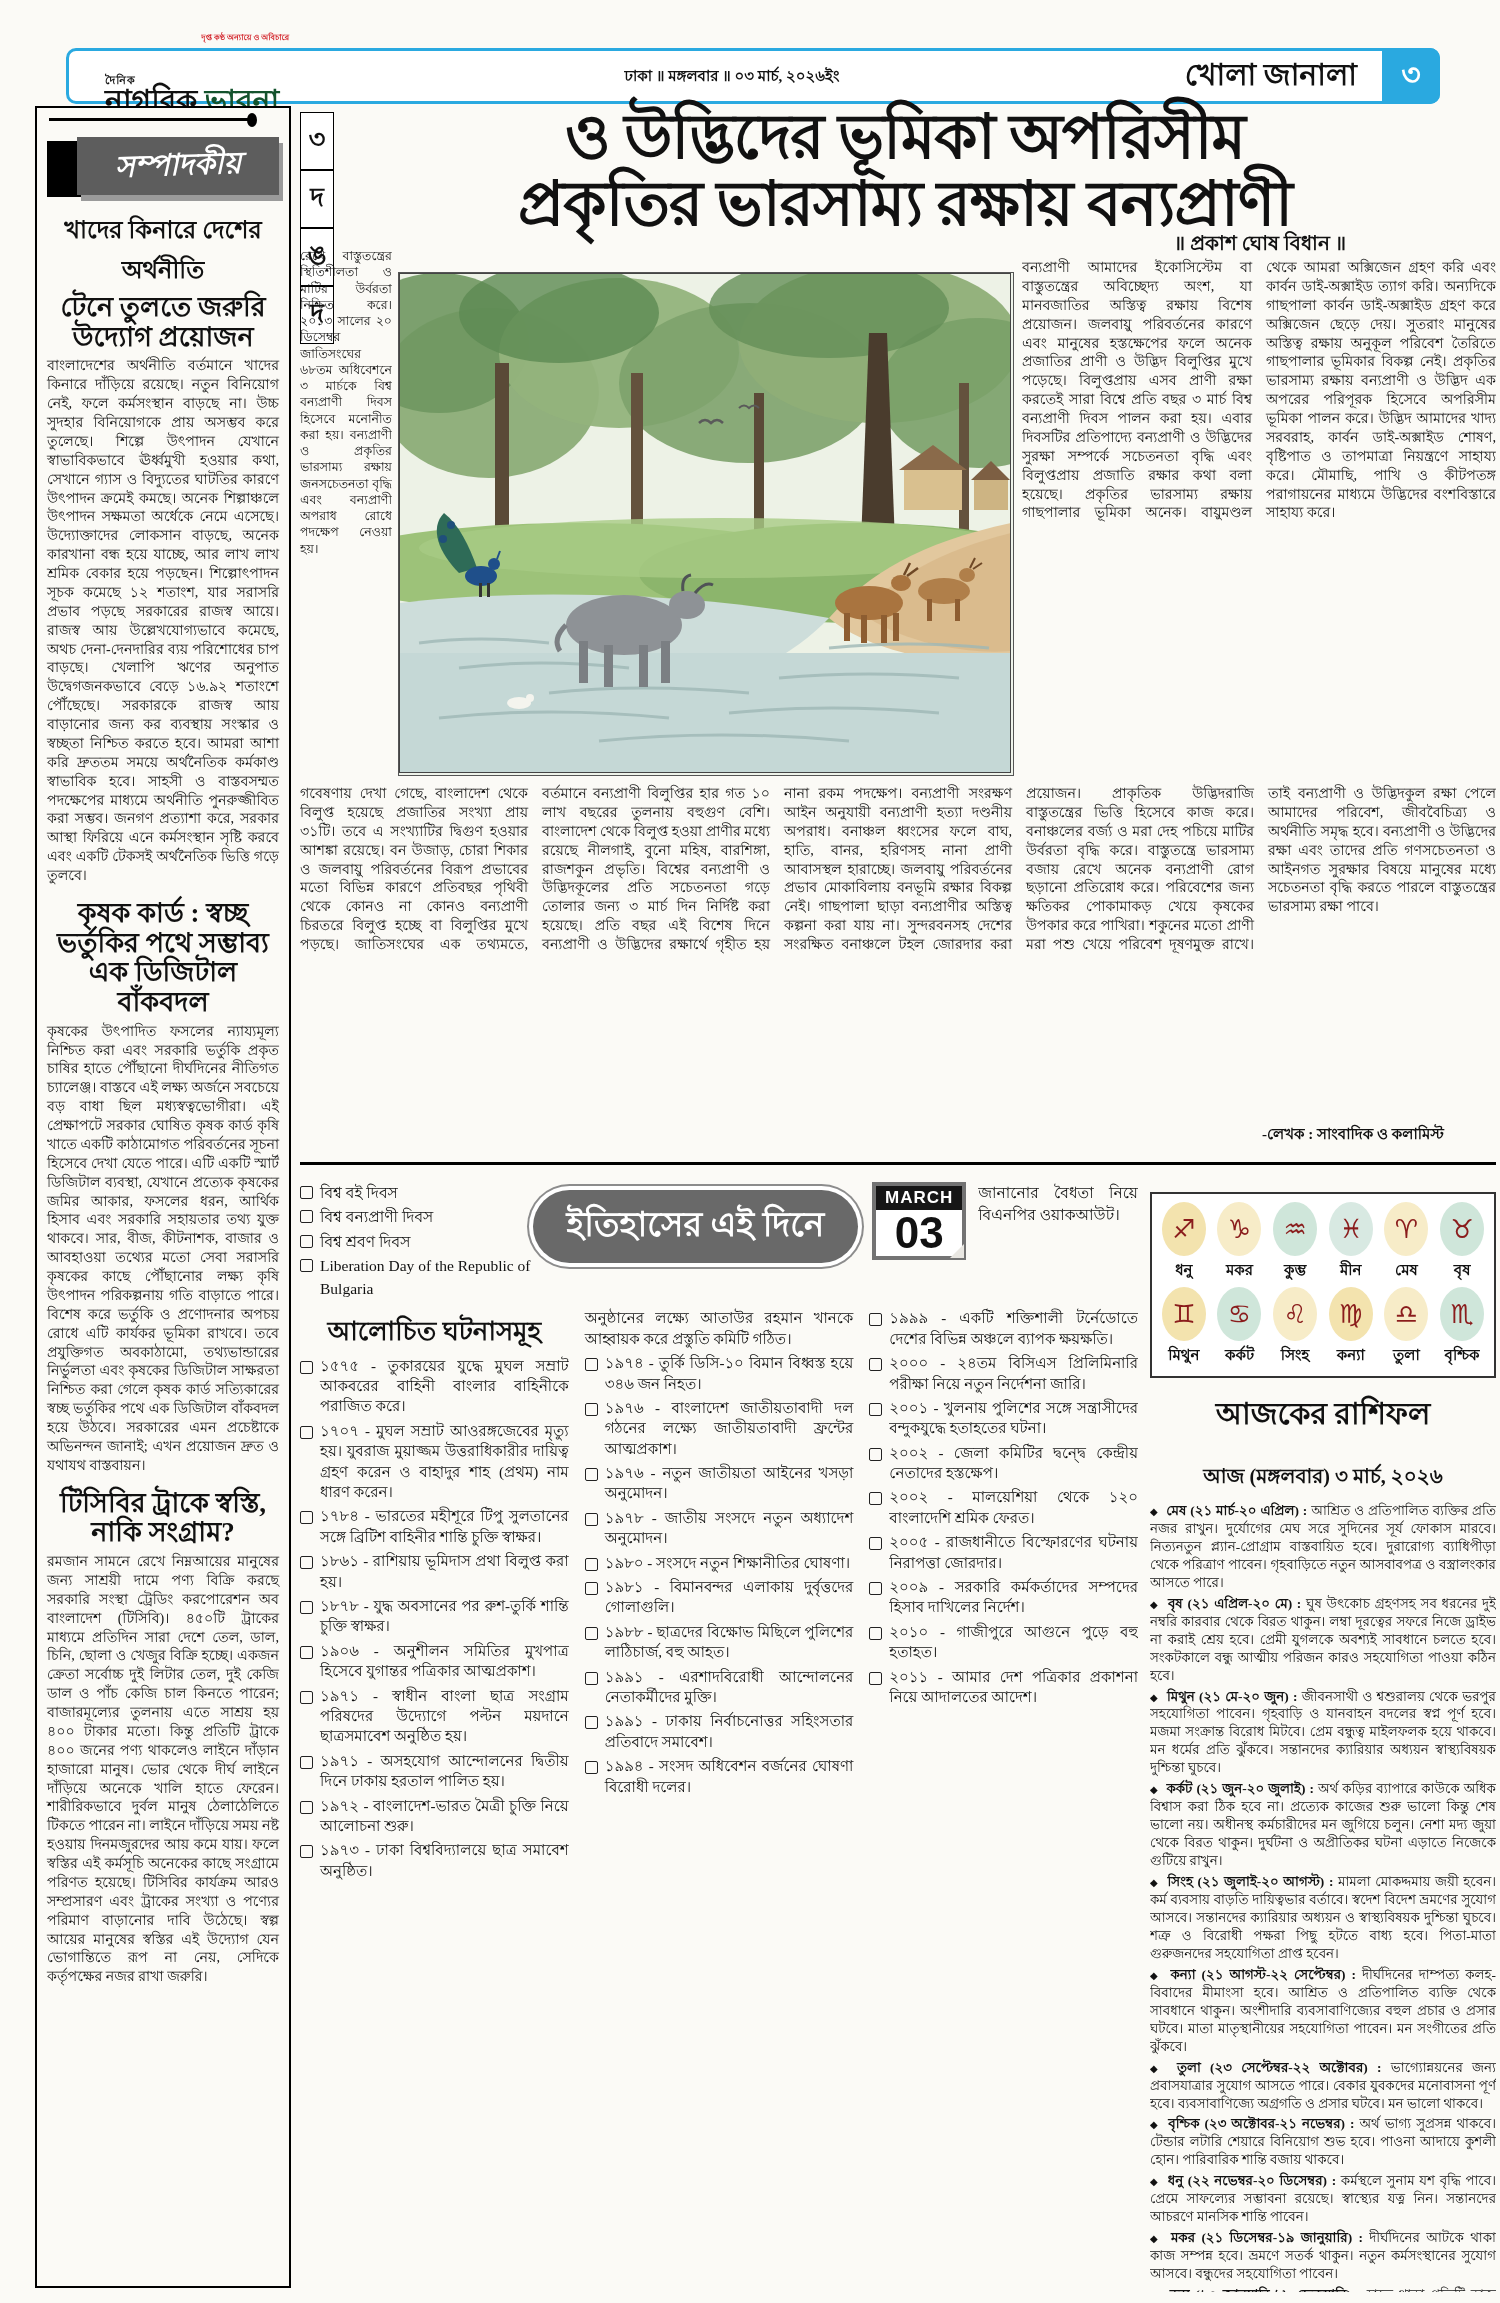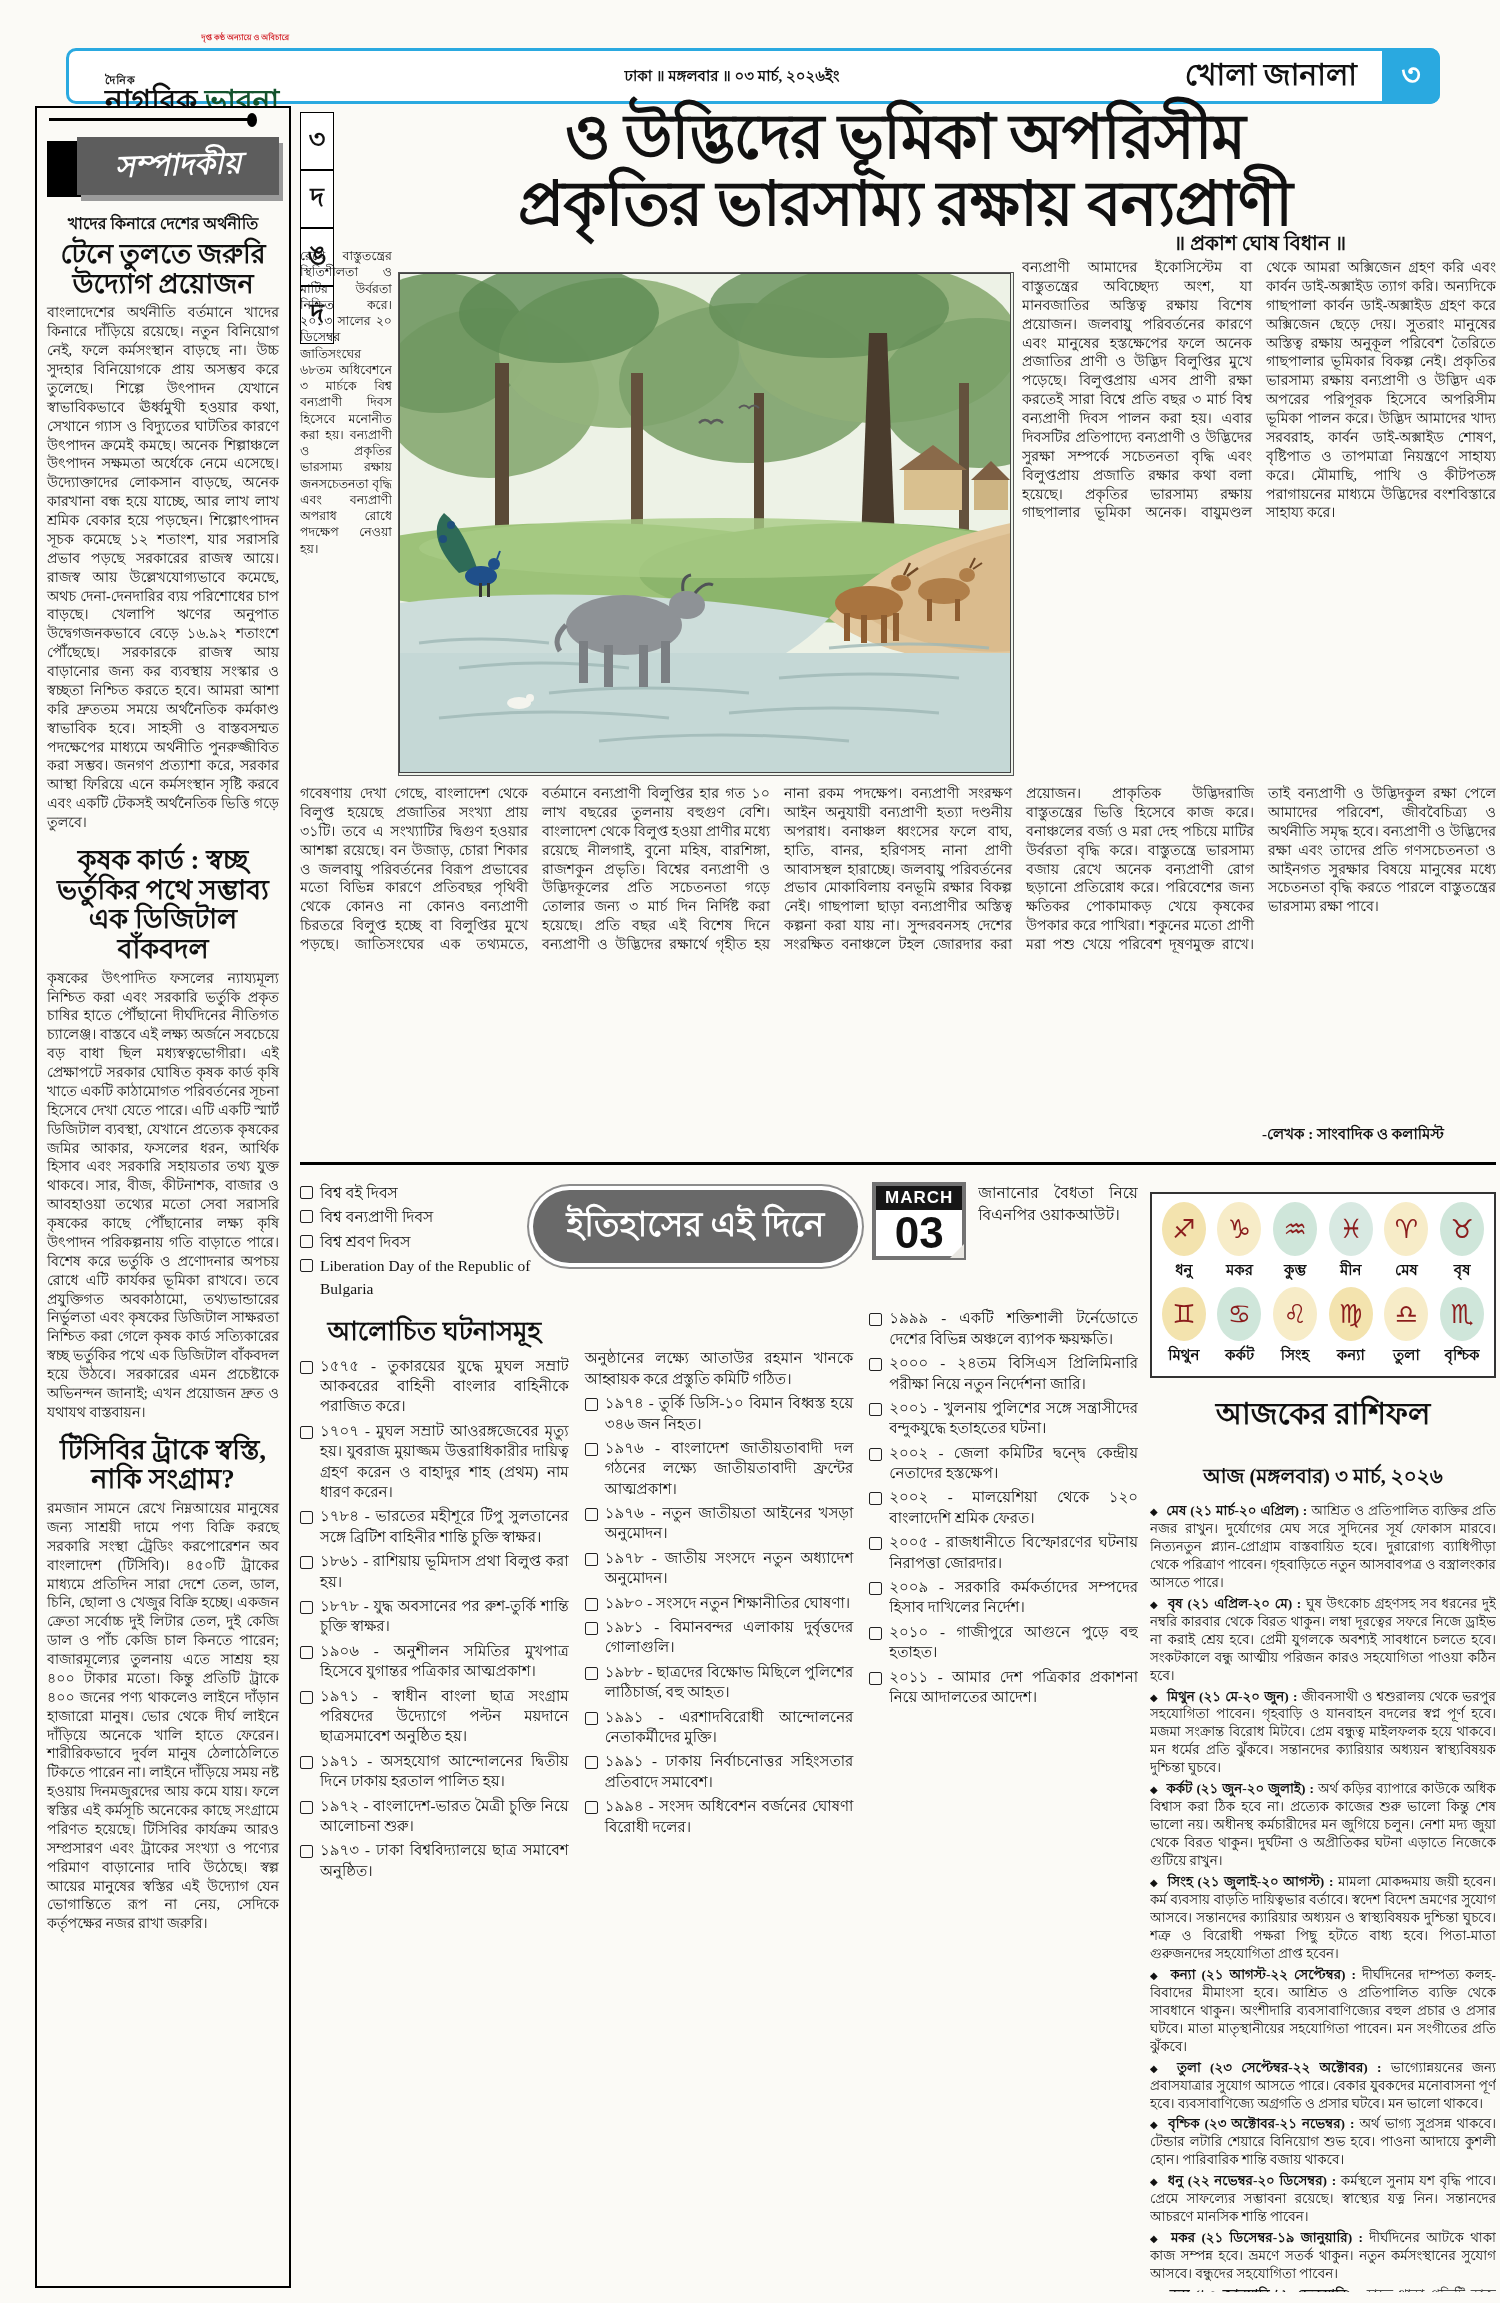--- a/index.html
+++ b/index.html
@@ -22,21 +22,21 @@
   
   .editorial{position:absolute;left:35px;top:106px;width:256px;height:2182px;border:2px solid #000;
              padding:8px 10px;box-sizing:border-box;overflow:hidden;background:#fbfaf6;}
   .ed-deco{position:relative;height:16px;border-top:3px solid #000;margin:2px 28px 0 2px;}
   .ed-deco::after{content:"";position:absolute;right:-6px;top:-8px;width:10px;height:14px;background:#000;border-radius:50%;}
   .ed-plate{position:relative;margin:0 0 10px 0;height:64px;}
   .ed-plate .blk{position:absolute;left:0;top:4px;width:36px;height:56px;background:#000;}
   .ed-plate .gry{position:absolute;left:30px;top:0;right:0;height:58px;background:#5d5d5d;
                  box-shadow:4px 6px 0 #9a9a9a;display:flex;align-items:center;justify-content:center;}
   .ed-plate .script{color:#fff;font-style:italic;font-weight:bold;font-size:30px;transform:rotate(-2deg);}
-  .ed-kicker{font-size:16px;font-weight:bold;text-align:center;margin:6px 0 0;}
+  .ed-kicker{font-size:24px;font-weight:bold;text-align:center;margin:6px 0 0;}
   .ed-head{font-size:27px;font-weight:bold;text-align:center;line-height:1.1;margin:2px 0 4px;}
   .ed-body{font-size:14.2px;text-align:justify;line-height:1.33;}
   .ed-art{margin-bottom:14px;}
   
   .vstrip{position:absolute;left:300px;top:112px;width:34px;}
   .vstrip .vbox{width:32px;height:56px;border:1.5px solid #000;display:flex;align-items:center;justify-content:center;
                 font-size:26px;font-weight:bold;margin-bottom:0;background:#fff;}
   .headline{position:absolute;left:345px;top:104px;width:1120px;text-align:center;font-weight:bold;
             font-size:62px;line-height:1.08;letter-spacing:-1px;}
   .byline{position:absolute;left:1040px;top:228px;width:440px;text-align:center;font-weight:bold;font-size:20px;}
@@ -64,21 +64,21 @@
   .cal-month{background:#161616;color:#fff;font-family:"Liberation Sans",sans-serif;font-weight:bold;
              font-size:17px;letter-spacing:1px;padding:2px 0;}
   .cal-day{font-family:"Liberation Sans",sans-serif;font-weight:bold;font-size:44px;line-height:1.05;}
   .cal-fold{position:absolute;right:-2px;bottom:-2px;width:0;height:0;border-left:14px solid transparent;border-bottom:14px solid #e9e7e2;}
   .hist-topright{width:180px;font-size:15.5px;line-height:1.4;text-align:justify;margin-left:8px;}
   .hist-sub{font-size:26px;font-weight:bold;text-align:center;margin:6px 0;}
   .hist-cols{display:flex;gap:16px;margin-top:6px;}
   .hist-col{flex:1;font-size:15px;line-height:1.36;text-align:justify;}
   .ev{display:flex;margin-bottom:4px;}
   .ev .cb{margin-top:5px;}
-  .ev-lead{margin-bottom:4px;margin-top:40px;}
+  .ev-lead{margin-bottom:4px;}
   
   .horo{position:absolute;left:1150px;top:1192px;width:346px;height:1100px;overflow:hidden;}
   .zbox{border:2px solid #333;background:#fff;padding:8px 4px 4px;}
   .zrow{display:flex;justify-content:space-around;margin-bottom:4px;}
   .zcell{width:52px;text-align:center;}
   .zoval{width:44px;height:54px;border-radius:50%;margin:0 auto;display:flex;align-items:center;justify-content:center;
          font-size:26px;color:#8a1c1c;}
   .zlabel{font-size:15px;font-weight:bold;margin-top:2px;}
   .horo-title{font-size:30px;font-weight:bold;text-align:center;margin:12px 0 2px;}
   .horo-date{font-size:20px;font-weight:bold;text-align:center;margin-bottom:8px;margin-top:20px;}

